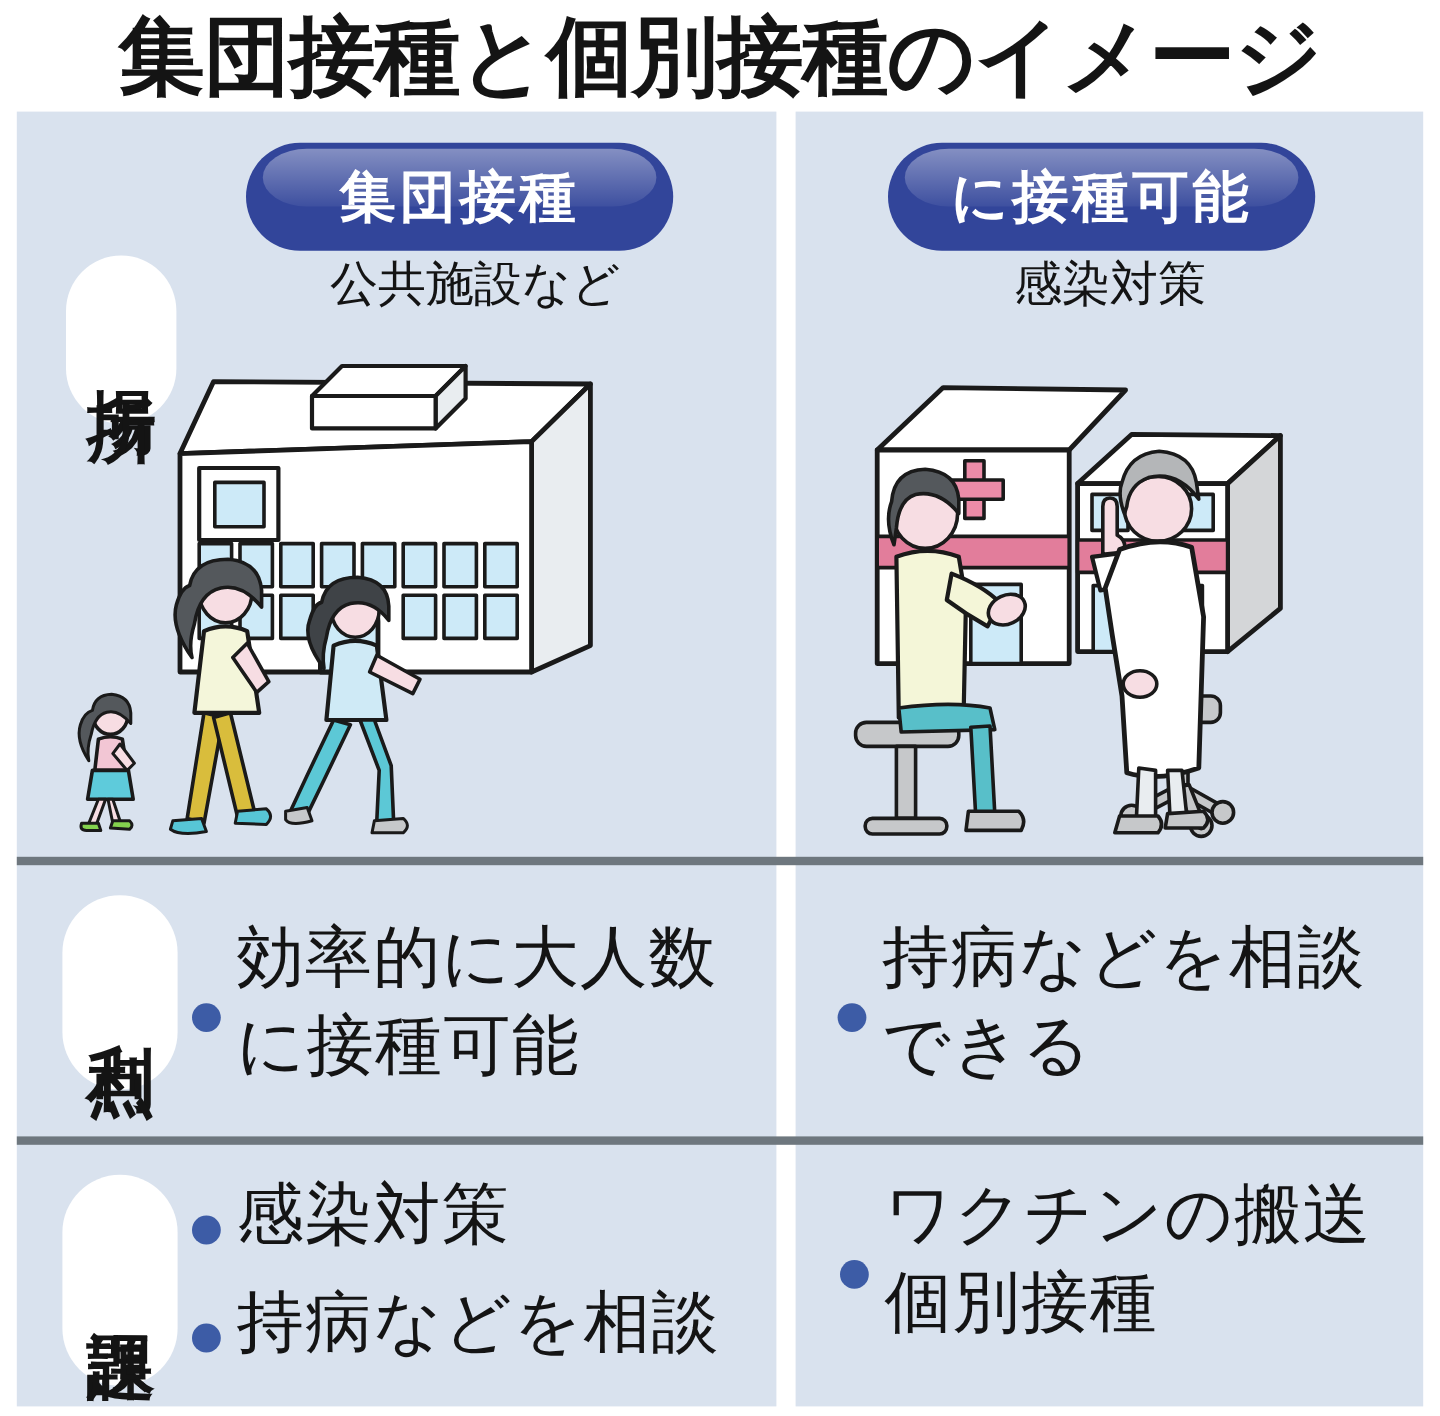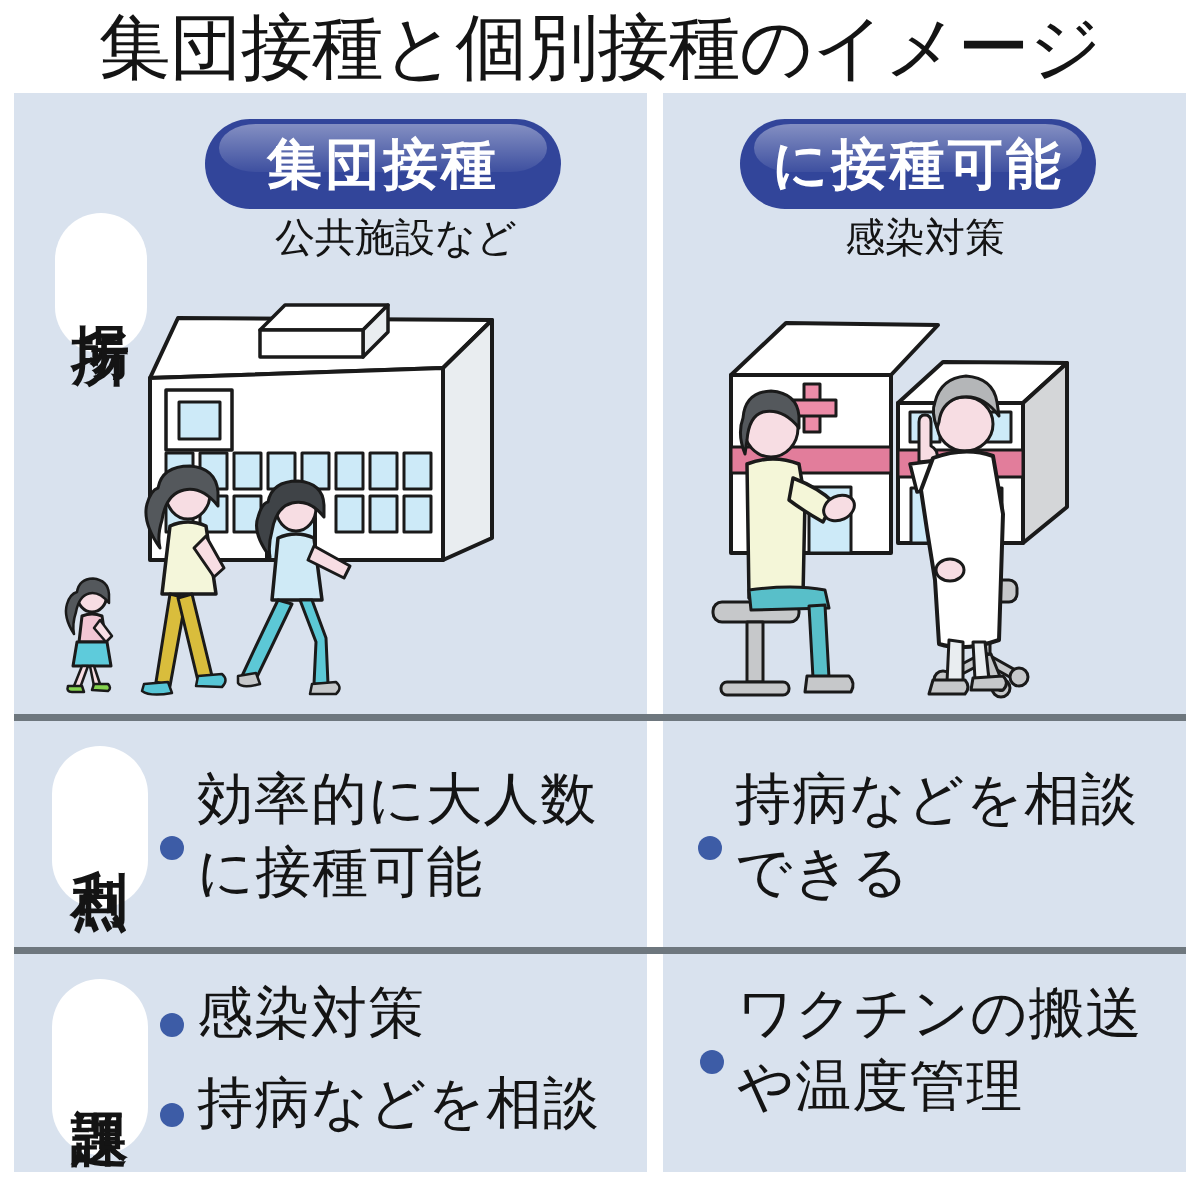--- a/index.html
+++ b/index.html
@@ -5,21 +5,21 @@
   html,body{margin:0;padding:0;}
   body{
     width:1200px;height:1180px;background:#ffffff;
     font-family:"DejaVu Sans","Liberation Sans",sans-serif;
     -webkit-font-smoothing:antialiased;
   }
   .page{position:relative;width:1200px;height:1180px;overflow:hidden;background:#ffffff;}
 
   .title{
     position:absolute;top:0;left:0;width:1200px;height:92px;
-    text-align:center;font-size:72px;font-weight:400;color:#141414;
+    text-align:center;font-size:72px;font-weight:700;color:#141414;
     line-height:94px;letter-spacing:-1px;white-space:nowrap;
   }
 
   .panel{position:absolute;top:93px;height:1079px;background:#d9e2ee;}
   .panel-left{left:14px;width:633px;}
   .panel-right{left:663px;width:523px;}
 
   .divider{position:absolute;left:14px;width:1172px;height:7px;background:#6e777e;}
   .divider-1{top:714px;}
   .divider-2{top:947px;}
@@ -30,21 +30,21 @@
     overflow:hidden;
   }
   .pill::before{
     content:"";position:absolute;left:4%;top:5%;width:92%;height:54%;
     border-radius:46px/30px;
     background:linear-gradient(180deg,rgba(255,255,255,0.40),rgba(255,255,255,0.06));
   }
   .pill-left{left:205px;}
   .pill-right{left:740px;}
   .pill span{
-    position:relative;color:#ffffff;font-size:55px;font-weight:700;
+    position:relative;color:#ffffff;font-size:47px;font-weight:700;
     letter-spacing:3px;line-height:1;white-space:nowrap;
   }
 
   .place-label{
     position:absolute;top:215px;font-size:40px;font-weight:500;color:#141414;
     text-align:center;white-space:nowrap;line-height:1.1;
   }
   .place-left{left:146px;width:500px;}
   .place-right{left:680px;width:490px;}
 
@@ -260,17 +260,17 @@
     </span>
   </div>
   <div class="bullet-item issue-left-item2">
     <span class="dot"></span>
     <span class="btext">持病などを相談</span>
   </div>
   <div class="bullet-item issue-right-item">
     <span class="dot"></span>
     <span class="btext">
       <span>ワクチンの搬送</span><br>
-      <span>や温度管理</span>
+      <span>個別接種</span>
     </span>
   </div>
 
 </div>
 
 </body></html>

